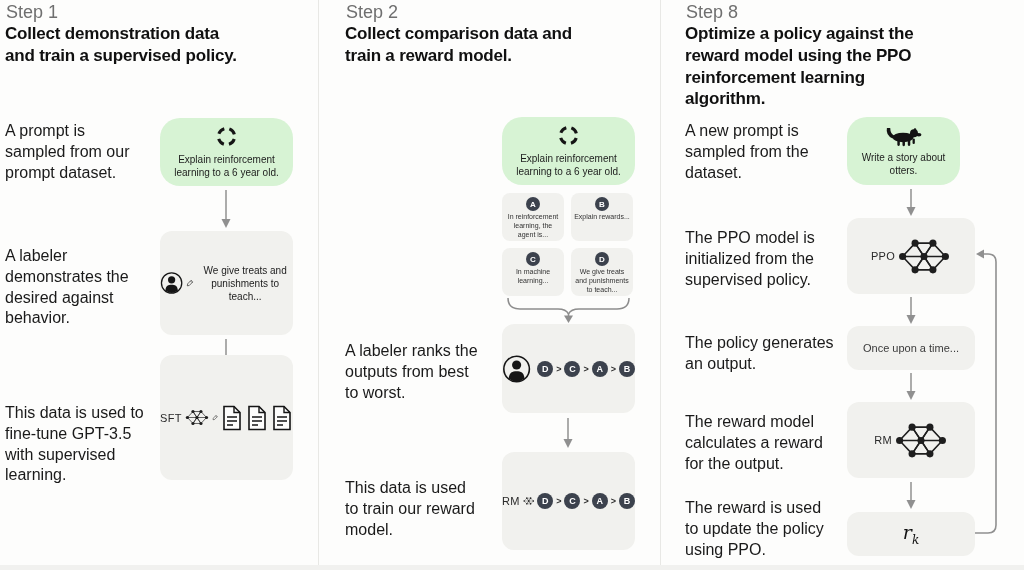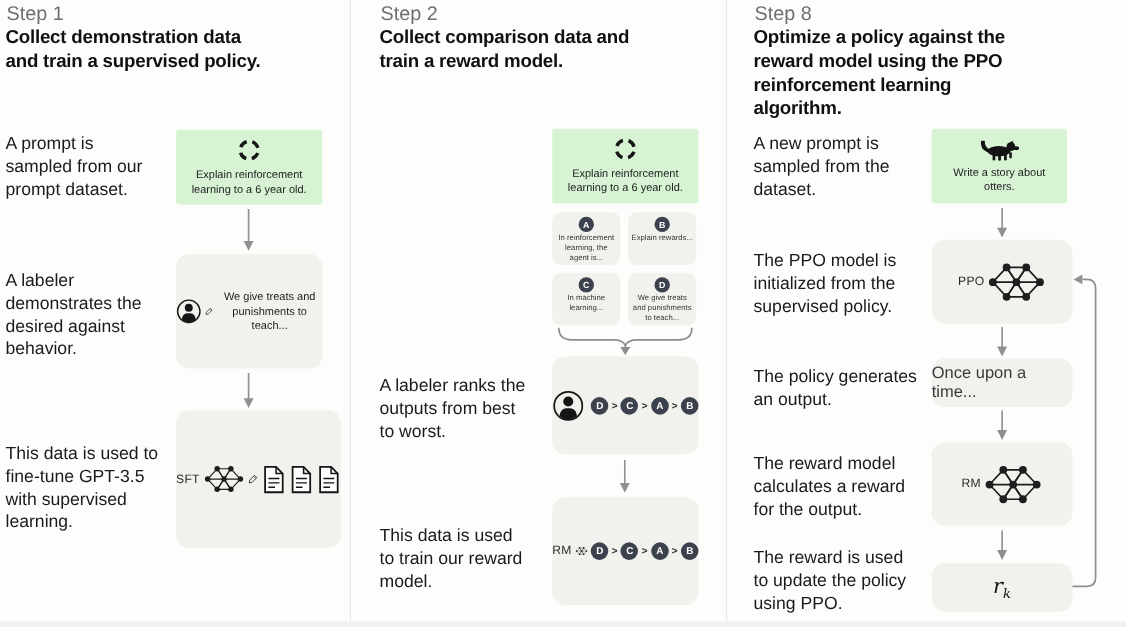--- a/index.html
+++ b/index.html
@@ -4,33 +4,33 @@
 <style>
   * { margin:0; padding:0; box-sizing:border-box; }
   html,body { width:1024px; height:570px; }
   body { font-family:"Liberation Sans","DejaVu Sans",sans-serif; background:#fdfdfc; position:relative; overflow:hidden; color:#161616; }
   .page { position:absolute; inset:0; }
   .divider { position:absolute; top:0; width:1px; height:570px; background:#e8e8e5; }
   .bottom-strip { position:absolute; left:0; bottom:0; width:1024px; height:5px; background:#f1f1ef; }
   .step-label { position:absolute; font-size:18px; color:#6f6f6f; }
   .heading { position:absolute; font-size:17px; font-weight:700; line-height:1.28; letter-spacing:-0.2px; color:#101010; }
   .body-text { position:absolute; font-size:16px; line-height:1.3; color:#1a1a1a; }
-  .greenbox { position:absolute; background:#d7f3d4; border-radius:3px; display:flex; flex-direction:column; align-items:center; justify-content:center; gap:5px; padding:6px 4px; }
+  .greenbox { position:absolute; background:#d7f3d4; border-radius:20px; display:flex; flex-direction:column; align-items:center; justify-content:center; gap:5px; padding:6px 4px; }
   .graybox { position:absolute; background:#f1f1ee; border-radius:12px; display:flex; flex-direction:row; align-items:center; justify-content:center; }
   .gcap { font-size:10px; line-height:1.3; text-align:center; color:#1c1c1c; max-width:120px; }
   .gcap-narrow { max-width:84px; }
   .boxcap { font-size:10px; line-height:1.3; text-align:center; color:#1c1c1c; max-width:114px; }
   .model-label { font-size:11px; color:#2a2a2a; letter-spacing:0.3px; }
   .outbox { position:absolute; width:62px; height:48px; background:#f1f1ee; border-radius:8px; display:flex; flex-direction:column; align-items:center; padding-top:4px; gap:2px; }
   .obadge { width:14px; height:14px; border-radius:50%; background:#3c424d; color:#fff; font-size:8px; font-weight:700; display:flex; align-items:center; justify-content:center; }
   .ocap { font-size:7px; line-height:1.25; text-align:center; color:#333; max-width:56px; }
   .rankrow { display:flex; align-items:center; gap:3px; }
   .rbadge { width:16px; height:16px; border-radius:50%; background:#3c424d; color:#fff; font-size:9px; font-weight:700; display:flex; align-items:center; justify-content:center; }
   .rsep { font-size:9px; font-weight:700; color:#2b2b2b; }
-  .once-text { font-size:15px; color:#3a3a3a; }
+  .once-text { font-size:11px; color:#3a3a3a; }
   .rk-wrap { font-family:"DejaVu Serif","Liberation Serif",serif; font-style:italic; font-size:19px; color:#111; }
   .rk-wrap sub { font-size:12px; }
   .abs { position:absolute; }
   svg { display:block; }
 </style>
 </head>
 <body>
 
 <svg width="0" height="0" style="position:absolute" aria-hidden="true">
   <defs>
@@ -118,21 +118,21 @@
     <div class="boxcap">We give treats and punishments to teach...</div>
   </div>
 
   <svg class="abs" style="left:220px;top:339px" width="12" height="32">
     <line x1="6" y1="0" x2="6" y2="24" stroke="#909090" stroke-width="1.5"></line>
     <polygon points="1.5,23 10.5,23 6,32" fill="#909090"></polygon>
   </svg>
 
   <div class="body-text" style="left:5px;top:403px;width:150px">This data is used to fine-tune GPT-3.5 with supervised learning.</div>
 
-  <div class="graybox" style="left:160px;top:373px;width:150px;height:125px;gap:3px">
+  <div class="graybox" style="left:160px;top:355px;width:133px;height:125px;gap:3px">
     <div class="model-label">SFT</div>
     <svg width="56" height="43" viewBox="0 0 60 46">
         <use href="#net-icon"></use>
       </svg>
     <svg width="15" height="15" viewBox="0 0 20 20">
         <use href="#pencil-icon"></use>
       </svg>
     <div style="display:flex;gap:3px">
       <svg width="22" height="26" viewBox="0 0 22 26">
           <use href="#doc-icon"></use>
@@ -218,21 +218,21 @@
       <span class="rsep">&gt;</span>
       <span class="rbadge">B</span>
     </div>
   </div>
 
   <div class="step-label" style="left:686px;top:2px">Step 8</div>
   <div class="heading" style="left:685px;top:23px;width:255px">Optimize a policy against the reward model using the PPO reinforcement learning algorithm.</div>
 
   <div class="body-text" style="left:685px;top:121px;width:125px">A new prompt is sampled from the dataset.</div>
 
-  <div class="greenbox" style="left:847px;top:117px;width:123px;height:68px;gap:4px">
+  <div class="greenbox" style="left:847px;top:117px;width:113px;height:68px;gap:4px">
     <svg width="38" height="22" viewBox="0 0 40 22">
         <use href="#otter-icon"></use>
       </svg>
     <div class="gcap gcap-narrow">Write a story about otters.</div>
   </div>
 
   <svg class="abs" style="left:905px;top:189px" width="12" height="27">
     <line x1="6" y1="0" x2="6" y2="19" stroke="#909090" stroke-width="1.5"></line>
     <polygon points="1.5,18 10.5,18 6,27" fill="#909090"></polygon>
   </svg>

